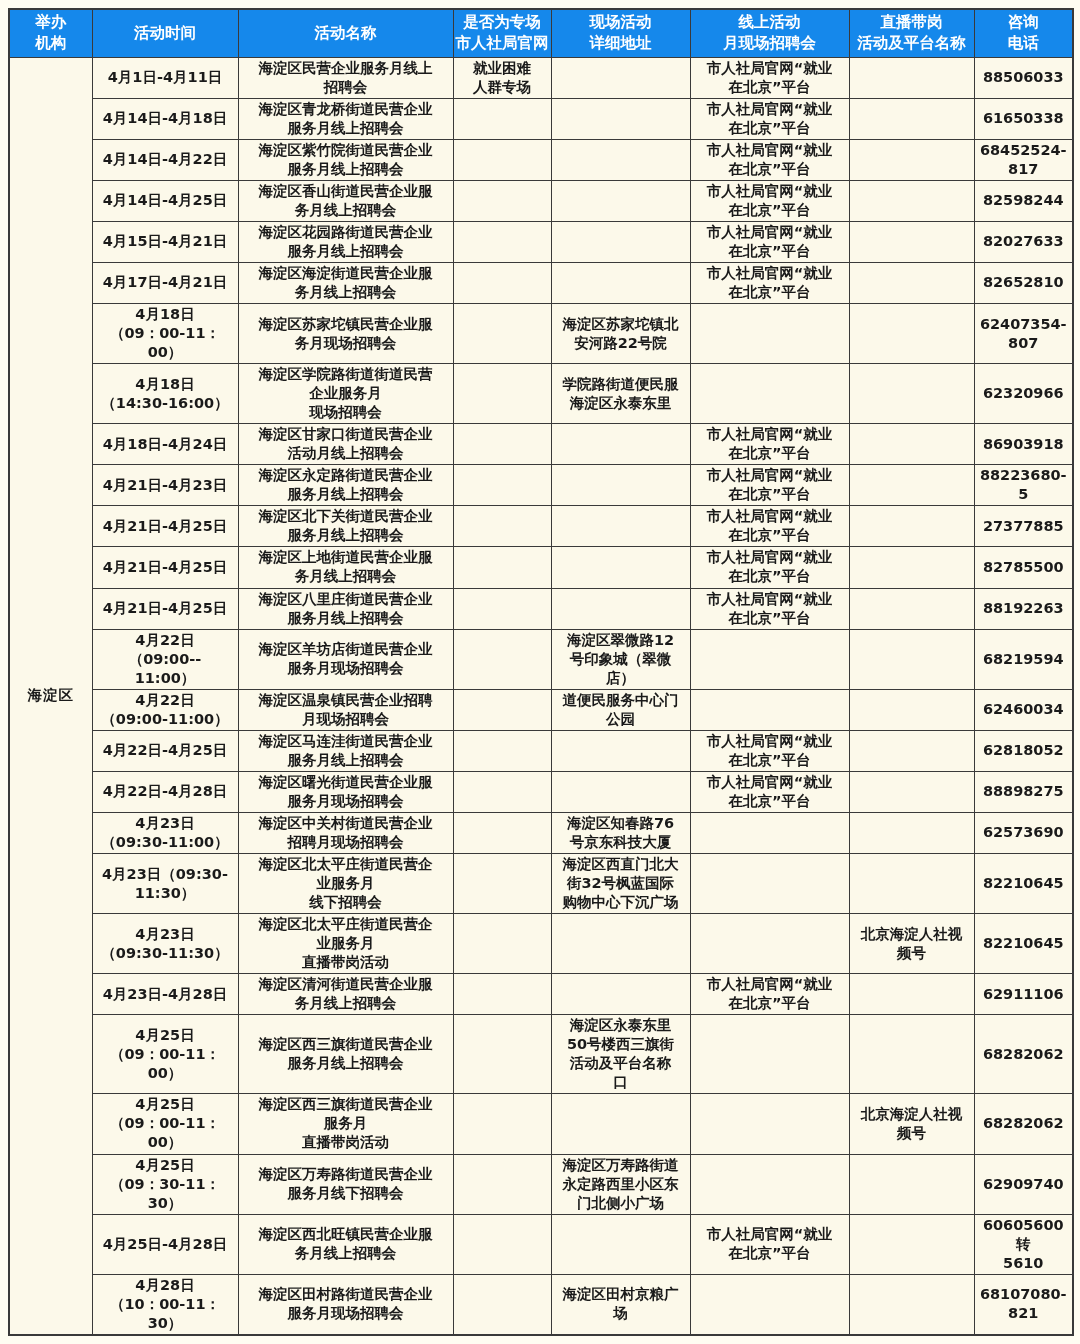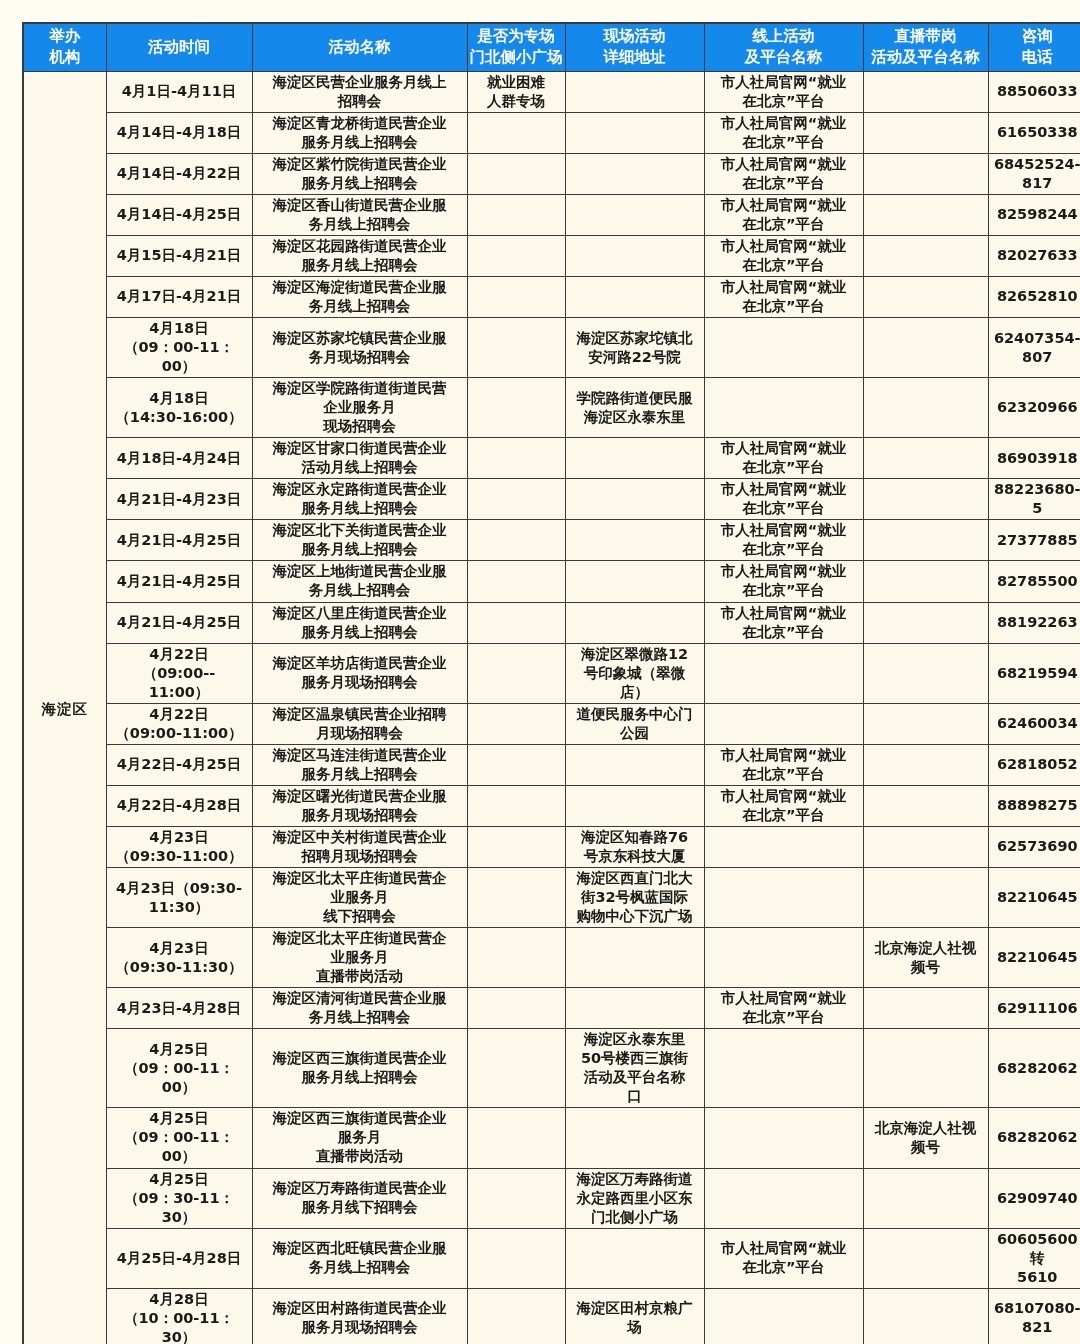--- a/index.html
+++ b/index.html
@@ -5,21 +5,21 @@
   html, body {
     margin: 0;
     padding: 0;
     background: #FFFDF2;
     font-family: "DejaVu Sans", "Liberation Sans", sans-serif;
   }
   .page {
     width: 1080px;
     height: 1344px;
     box-sizing: border-box;
-    padding: 22px;
+    padding: 8px;
     background: #FFFDF2;
   }
   table.events {
     border-collapse: collapse;
     table-layout: fixed;
     width: 1064px;
     height: 1328px;
     font-weight: 700;
     color: #1A1A1A;
     border: 2px solid #3A3A3A;
@@ -67,25 +67,25 @@
       <col style="width:125px">
       <col style="width:99px">
     </colgroup>
     <thead>
       <tr>
         <th>举办
 机构</th>
         <th>活动时间</th>
         <th>活动名称</th>
         <th>是否为专场
-门北侧小广场</th>
+市人社局官网</th>
         <th>现场活动
 详细地址</th>
         <th>线上活动
-及平台名称</th>
+月现场招聘会</th>
         <th>直播带岗
 活动及平台名称</th>
         <th>咨询
 电话</th>
       </tr>
     </thead>
     <tbody>
         <tr>
           <td rowspan="26" class="org-cell">海淀区</td>
           <td>4月1日-4月11日</td>

